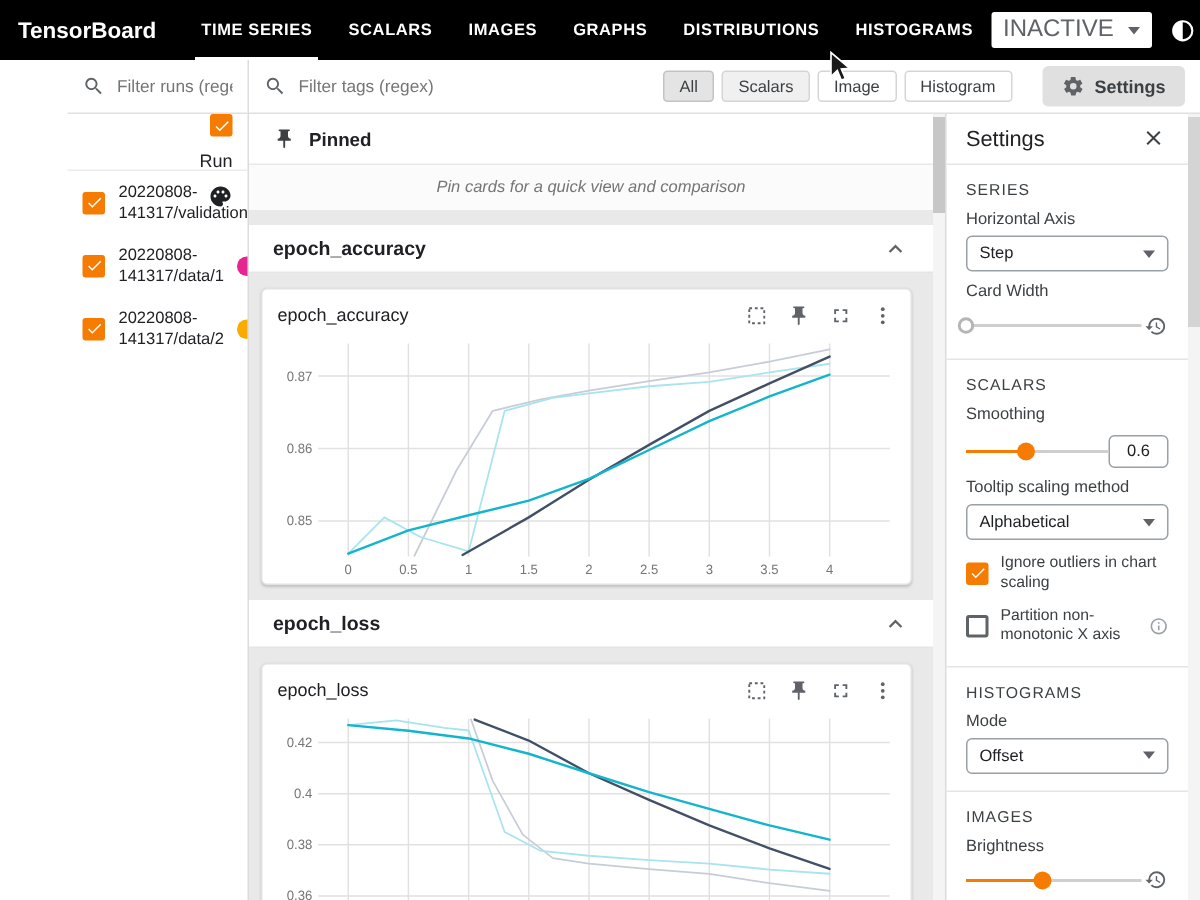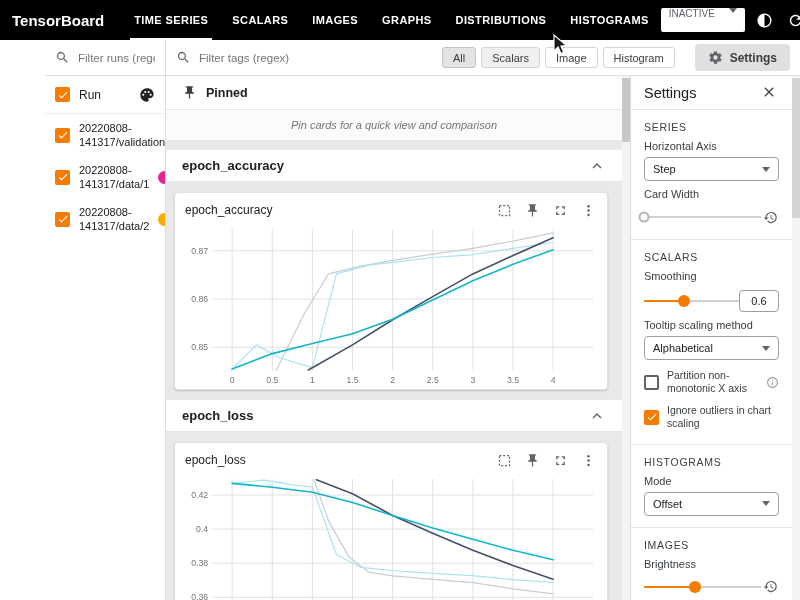--- a/index.html
+++ b/index.html
@@ -7,34 +7,34 @@
   body { font-family:"Liberation Sans", sans-serif; font-size:12px; color:#202124; background:#fff; }
   .app { position:relative; width:800px; height:600px; display:flex; flex-direction:column; overflow:hidden; }
 
   
   .topbar { flex:0 0 40px; background:#000000; display:flex; align-items:center; color:#fff; padding:0 10px 0 12px; }
   .logo { font-size:15px; font-weight:bold; margin-right:18px; white-space:nowrap; }
   .tabs { display:flex; height:100%; }
   .tab { display:flex; align-items:center; padding:0 12px; font-size:11px; font-weight:bold; letter-spacing:.4px; cursor:pointer; position:relative; white-space:nowrap; }
   .tab.active::after { content:''; position:absolute; left:8px; right:8px; bottom:0; height:2px; background:#fff; }
   .topbar-right { margin-left:auto; display:flex; align-items:center; gap:9px; }
-  .status-select { background:#fff; border-radius:2px; height:24px; min-width:84px; padding:0 8px; display:flex; justify-content:space-between; gap:10px; font-size:10px; color:#5f6368; cursor:pointer; }
+  .status-select { background:#fff; border-radius:2px; height:24px; min-width:84px; padding:0 8px; display:flex; align-items:center; justify-content:space-between; gap:10px; font-size:16px; color:#5f6368; cursor:pointer; }
   .caret { width:0; height:0; border-left:4px solid transparent; border-right:4px solid transparent; border-top:5px solid #5f6368; }
   .tb-icon { width:22px; height:22px; display:flex; align-items:center; justify-content:center; cursor:pointer; }
   .tb-icon svg { width:17px; height:17px; fill:#fff; }
 
   
   .body-row { flex:1; display:flex; overflow:hidden; }
 
   
   .sidebar { flex:0 0 166px; background:#fff; border-right:1px solid #dcdcdc; display:flex; flex-direction:column; overflow:hidden;padding-left:45px; }
   .searchbox { height:36px; display:flex; align-items:center; gap:8px; padding:0 10px; border-bottom:1px solid #e0e0e0; }
   .searchbox svg { width:15px; height:15px; fill:#5f6368; flex:0 0 15px; }
   .placeholder { color:#757575; font-size:11.5px; white-space:nowrap; overflow:hidden; }
-  .run-header { height:38px; display:flex; align-items:center; gap:9px; padding:0 10px; border-bottom:1px solid #ececec; }
+  .run-header { height:38px; display:flex; align-items:flex-end; gap:9px; padding:0 10px; border-bottom:1px solid #ececec;flex-direction:column; }
   .run-header-label { font-size:12px; color:#202124; flex:1; }
   .palette svg { width:16px; height:16px; fill:#202124; display:block; }
   .run-item { display:flex; align-items:center; gap:9px; padding:6px 10px; min-height:42px; cursor:pointer; }
   .run-label { flex:1; width:100px; font-size:11px; line-height:1.3; color:#202124; overflow-wrap:break-word; }
   .run-dot { width:13px; height:13px; border-radius:50%; flex:0 0 13px; }
 
   .checkbox { width:15px; height:15px; flex:0 0 15px; border-radius:2px; border:2px solid #5f6368; background:#fff; display:flex; align-items:center; justify-content:center; cursor:pointer; }
   .checkbox svg { width:12px; height:12px; fill:#fff; display:none; }
   .checkbox.checked { border:none; background:#f57c00; }
   .checkbox.checked svg { display:block; }
@@ -459,35 +459,35 @@
                   <div class="thumb" style="left: 42%;"></div>
                 </div>
                 <div class="value-box">0.6</div>
               </div>
               <div class="sp-label">Tooltip scaling method</div>
               <div class="select">
                 <span>Alphabetical</span>
                 <span class="caret"></span>
               </div>
               <div class="check-row">
+                <span class="checkbox checked">
+                    <svg>
+                      <use href="#i-check"></use>
+                    </svg>
+                  </span>
+                <span class="lbl">Ignore outliers in chart scaling</span>
+              </div>
+              <div class="check-row">
                 <span class="checkbox"></span>
                 <span class="lbl">Partition non-monotonic X axis</span>
                 <span class="info-i">
                     <svg>
                       <use href="#i-info"></use>
                     </svg>
                   </span>
-              </div>
-              <div class="check-row">
-                <span class="checkbox checked">
-                    <svg>
-                      <use href="#i-check"></use>
-                    </svg>
-                  </span>
-                <span class="lbl">Ignore outliers in chart scaling</span>
               </div>
             </div>
 
             <div class="sp-section">
               <div class="sp-heading">HISTOGRAMS</div>
               <div class="sp-label">Mode</div>
               <div class="select">
                 <span>Offset</span>
                 <span class="caret"></span>
               </div>

